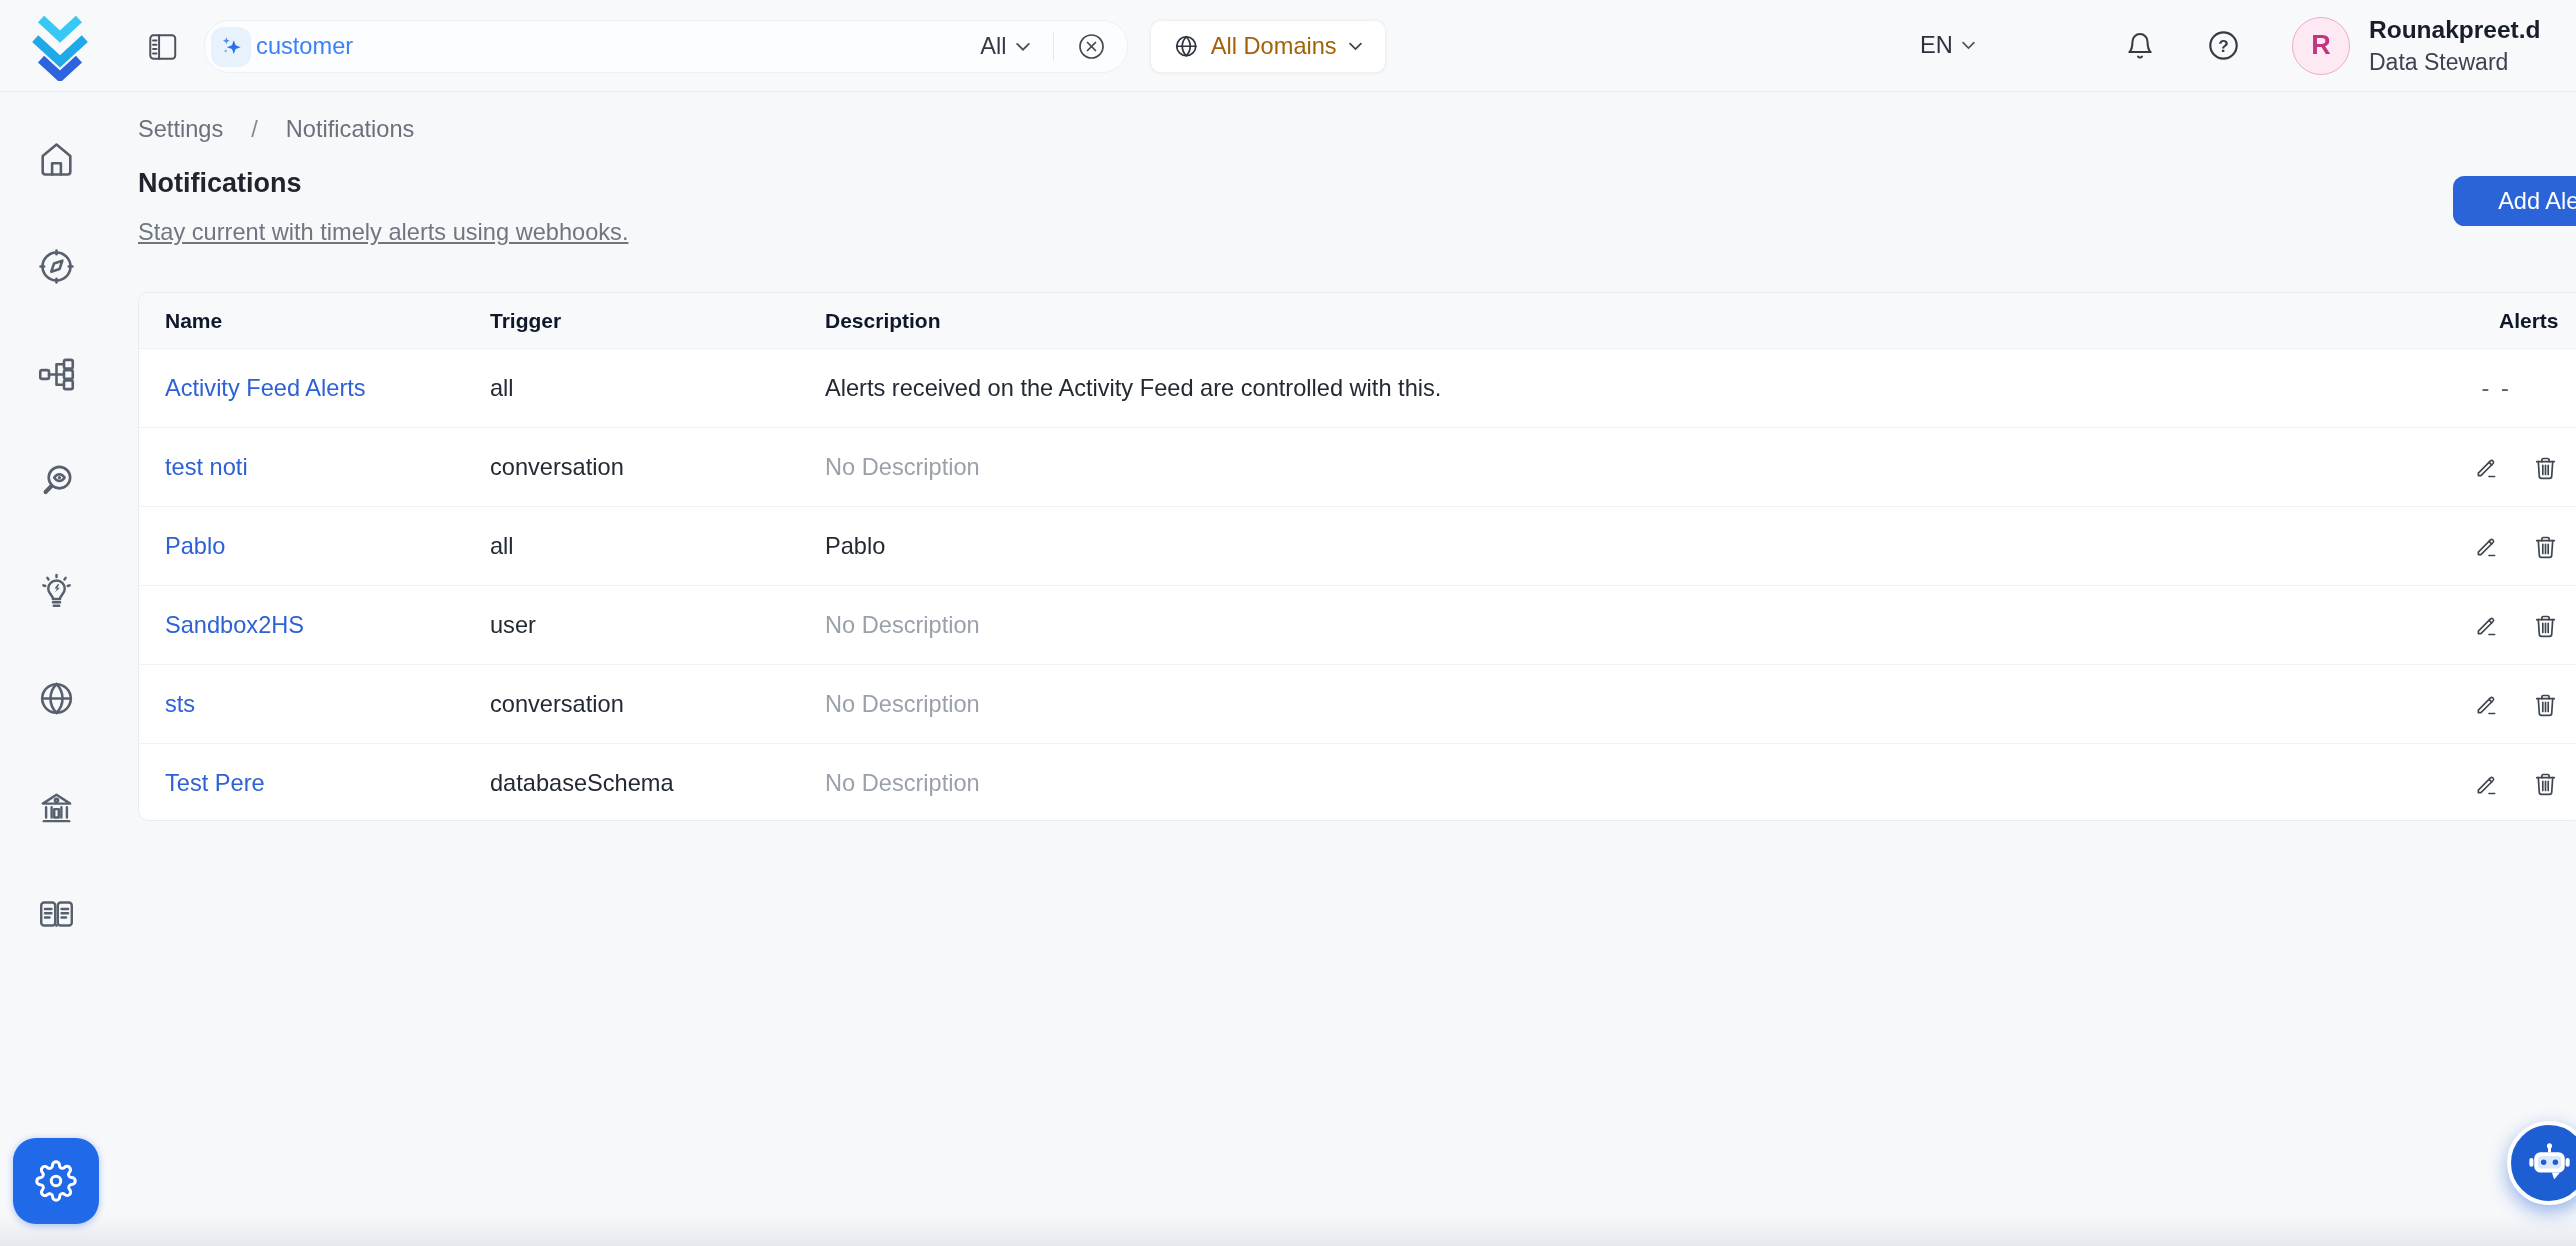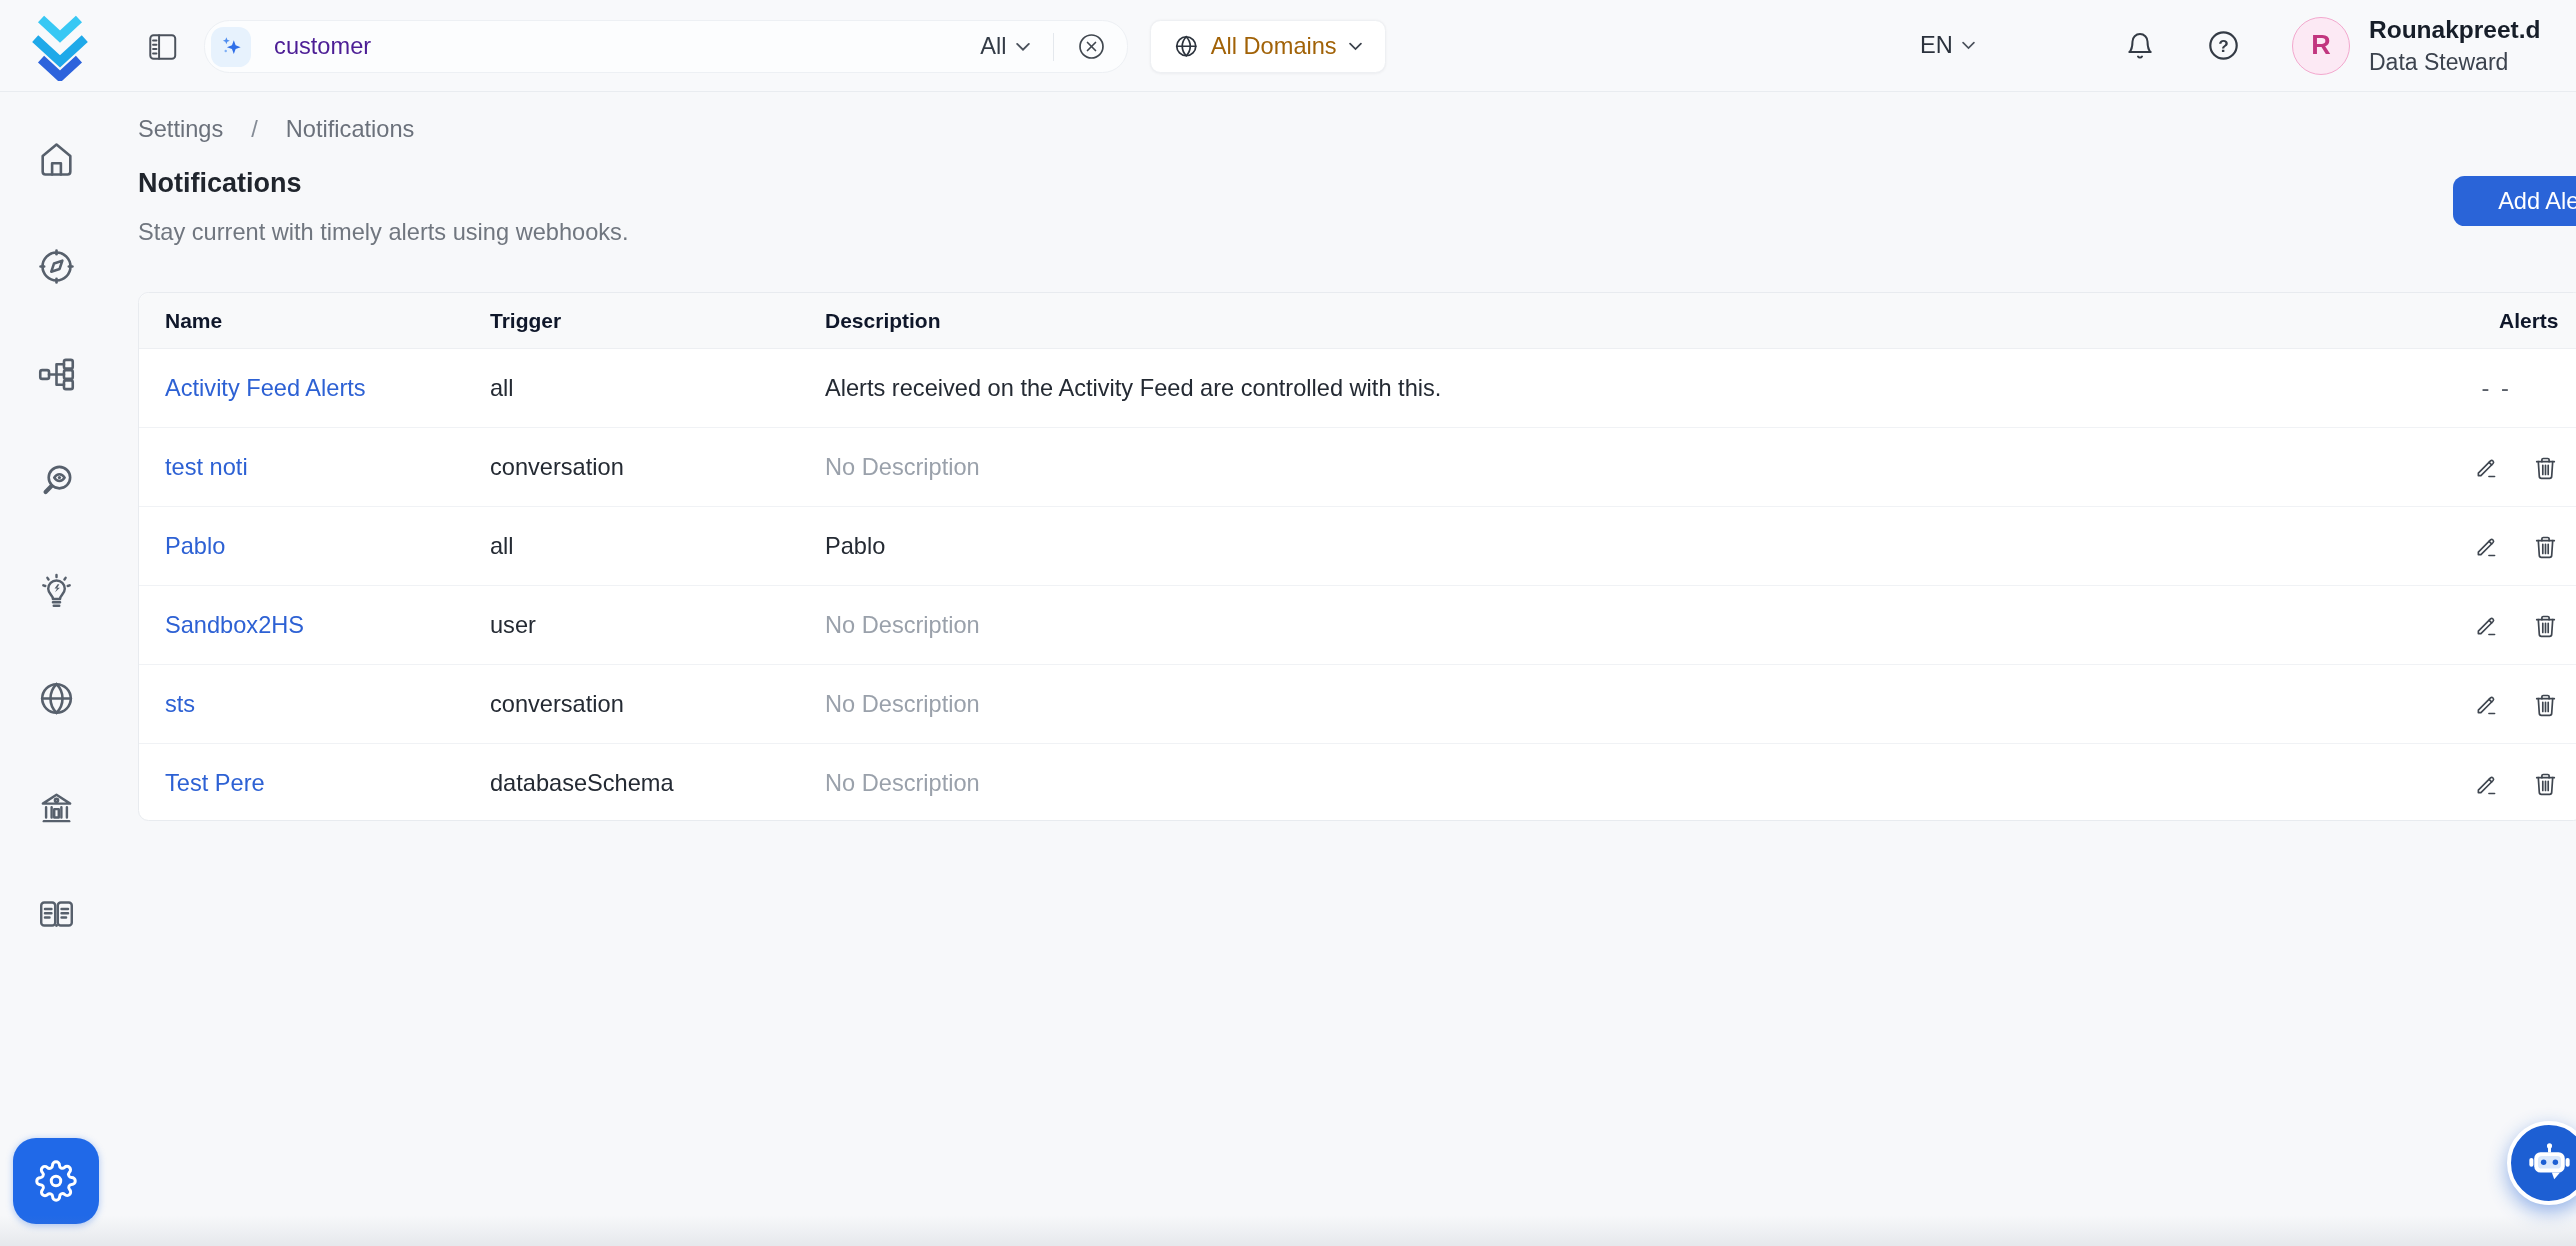--- a/index.html
+++ b/index.html
@@ -9,21 +9,21 @@
   svg{display:block;}
 
   
   .topbar{position:absolute;left:0;top:0;width:100%;height:91px;border-bottom:0.9px solid #e9ecf0;background:#f8f9fb;}
   .logo{position:absolute;left:24.5px;top:10.5px;width:70px;height:70px;}
   .panel-toggle{position:absolute;left:147px;top:31.5px;width:31.5px;height:30px;cursor:pointer;}
   .search{position:absolute;left:204px;top:20px;width:922px;height:51px;border-radius:25.4px;
           background:#fcfdfe;border:0.9px solid #edf0f4;display:flex;align-items:center;}
   .ai-chip{margin-left:6.1px;width:40px;height:40px;border-radius:12.3px;background:#e7f2fd;
            display:flex;align-items:center;justify-content:center;}
-  .search-text{margin-left:23px;font-size:23.6px;color:#4c1d95;}
+  .search-text{margin-left:5px;font-size:23.6px;color:#3b82f6;}
   .search-right{margin-left:auto;display:flex;align-items:center;padding-right:21px;}
   .search-filter{display:flex;align-items:center;gap:9.6px;font-size:23.6px;color:#333b46;cursor:pointer;}
   .vline{width:0.9px;height:28px;background:#e4e8ed;margin:0 23px;}
   .domains-btn{position:absolute;left:1150px;top:20px;height:51px;border-radius:10.5px;background:#ffffff;
                border:0.9px solid #eef0f3;box-shadow:0 0.9px 2.6px rgba(16,24,40,.05);
                display:flex;align-items:center;gap:12.3px;padding:0 23px;cursor:pointer;}
   .domains-label{font-size:23.6px;color:#a16207;}
   .lang{position:absolute;left:1920px;top:0;height:91px;display:flex;align-items:center;gap:9.6px;
         font-size:23.6px;color:#2b323d;cursor:pointer;}
   .bell{position:absolute;left:2125px;top:31px;cursor:pointer;}
@@ -40,21 +40,21 @@
   .nav-item{position:absolute;left:37px;width:39px;height:39px;cursor:pointer;}
   .settings-btn{position:absolute;left:13px;top:1047px;width:86px;height:86px;border-radius:23px;
                 background:#2069e8;display:flex;align-items:center;justify-content:center;cursor:pointer;
                 box-shadow:0 1.8px 7px rgba(32,105,232,.35);}
 
   
   .breadcrumb{position:absolute;left:138px;top:116px;display:flex;gap:28px;font-size:23.6px;color:#6b717b;}
   .breadcrumb .sep{color:#858c96;}
   .crumb{cursor:pointer;}
   .page-title{position:absolute;left:138px;top:168px;font-size:27px;font-weight:700;color:#20252d;}
-  .page-subtitle{position:absolute;left:138px;top:219px;font-size:23.6px;color:#70767f;}
+  .page-subtitle{position:absolute;left:138px;top:219px;font-size:23.6px;color:#70767f;text-decoration:underline;}
   .add-btn{position:absolute;left:2453px;top:176px;height:50px;min-width:186px;border-radius:11.4px;
            background:#2a64d8;color:#ffffff;font-size:23.6px;display:flex;align-items:center;
            justify-content:center;padding:0 33px;box-sizing:border-box;cursor:pointer;border:none;
            font-family:"Liberation Sans",sans-serif;}
 
   
   .card{position:absolute;left:138px;top:292px;width:2446px;height:529px;background:#ffffff;
         border:0.9px solid #e8ebef;border-radius:10.5px;box-sizing:border-box;}
   .thead,.trow{display:grid;grid-template-columns:325px 335px 1fr 149px;
                padding:0 24.5px 0 26px;align-items:center;box-sizing:border-box;}

